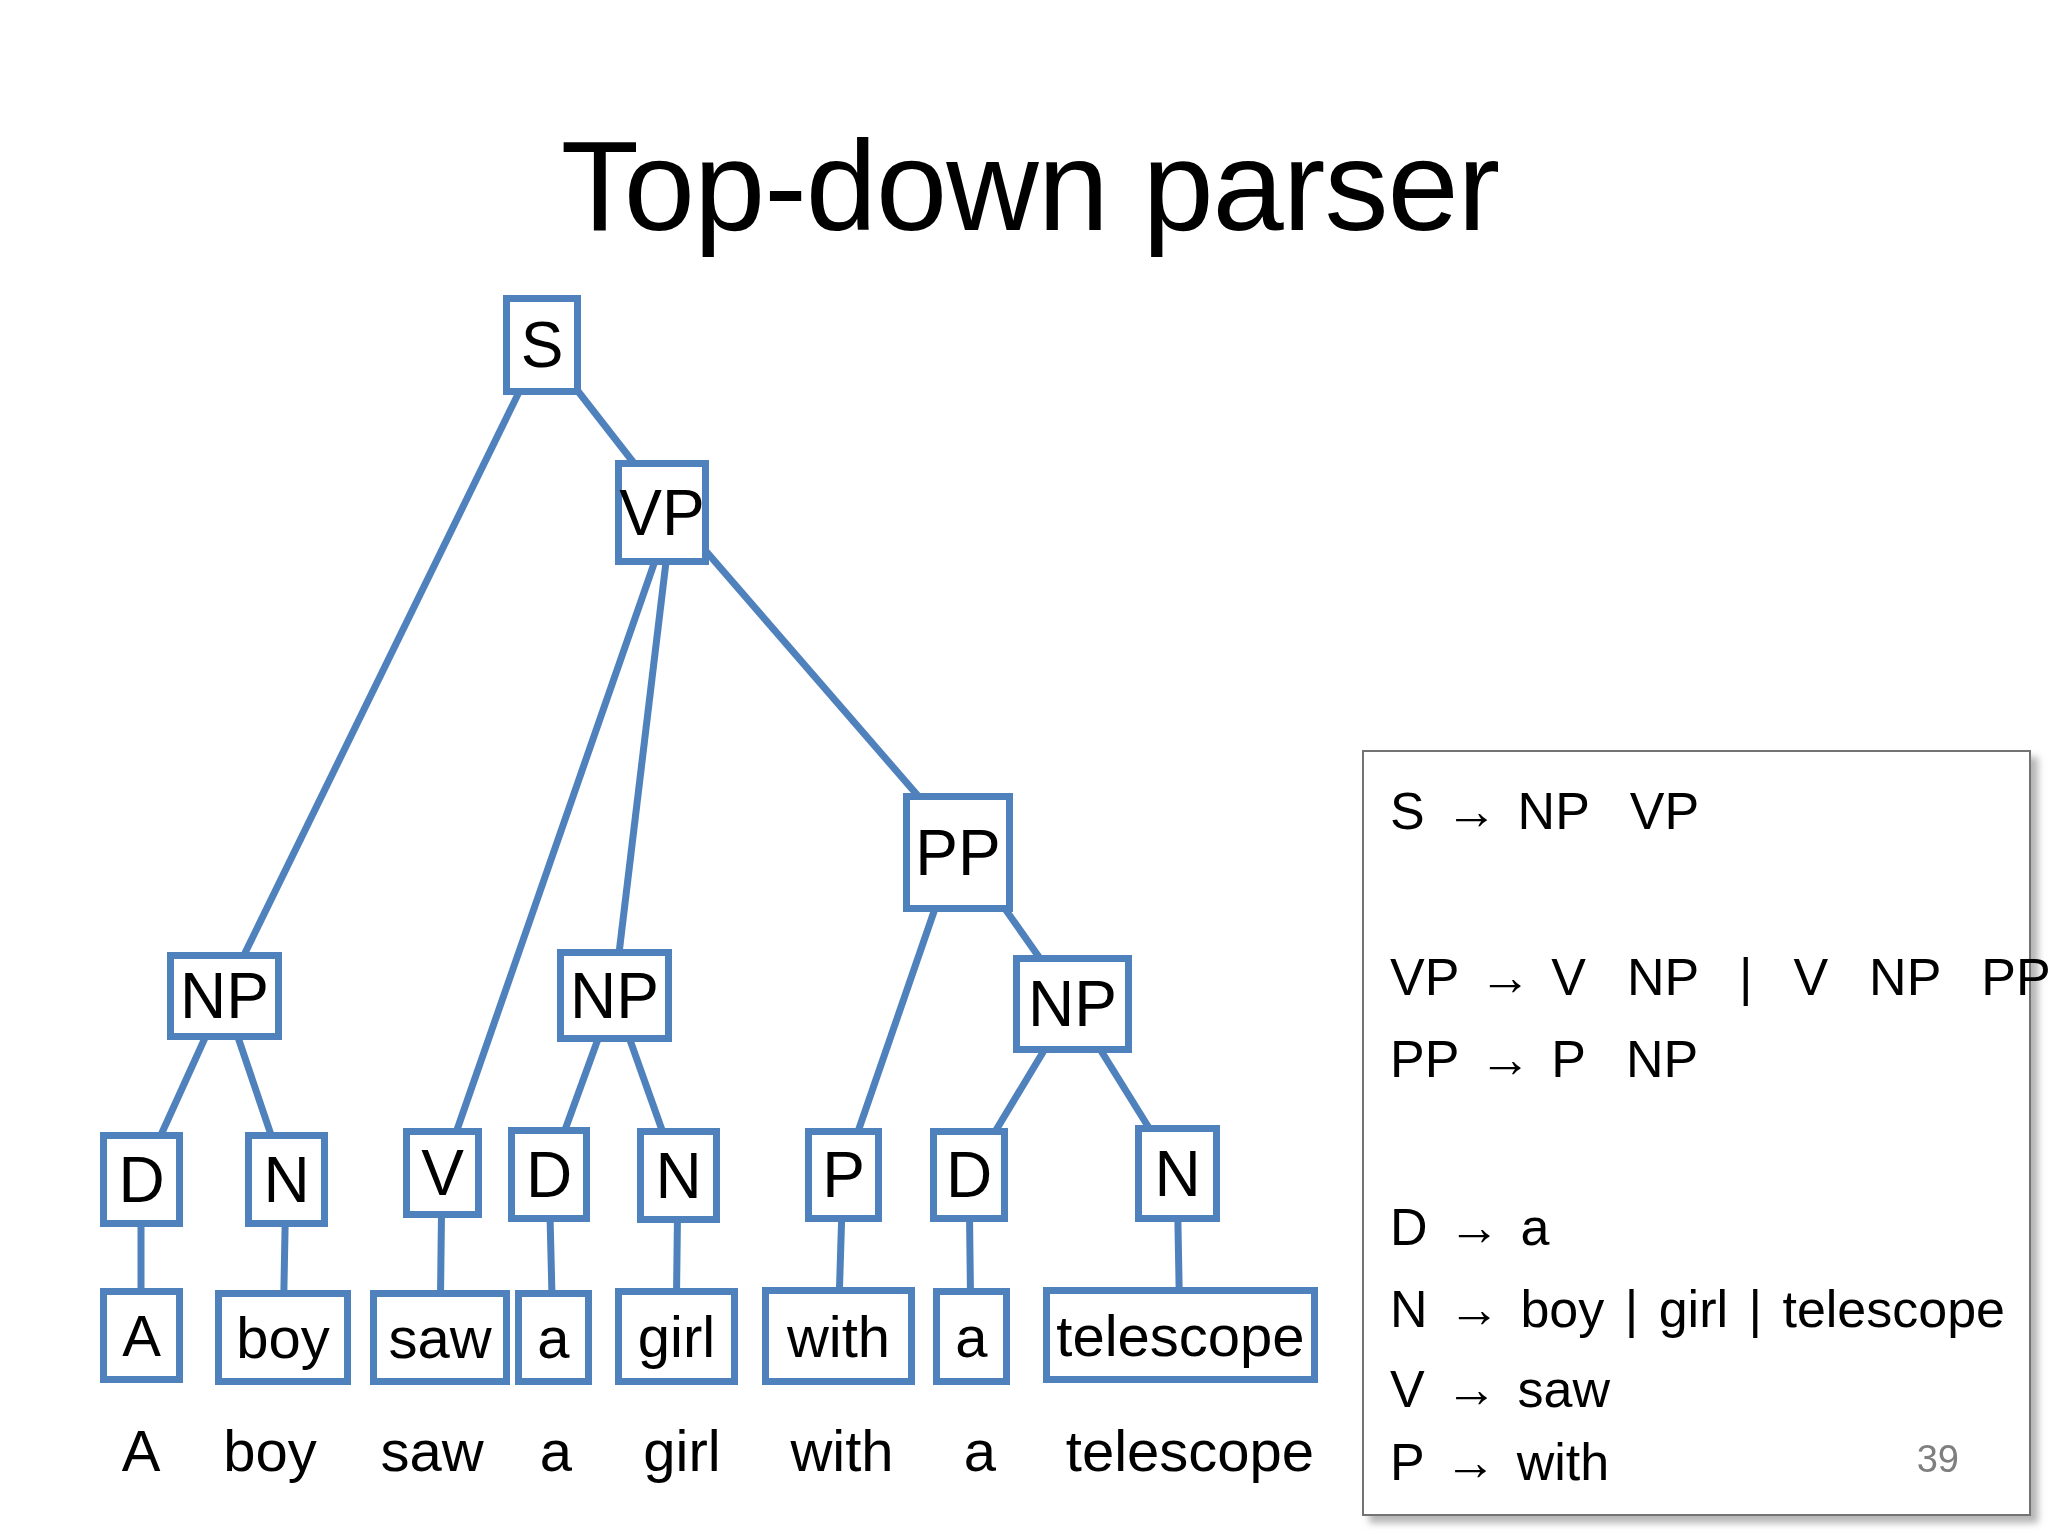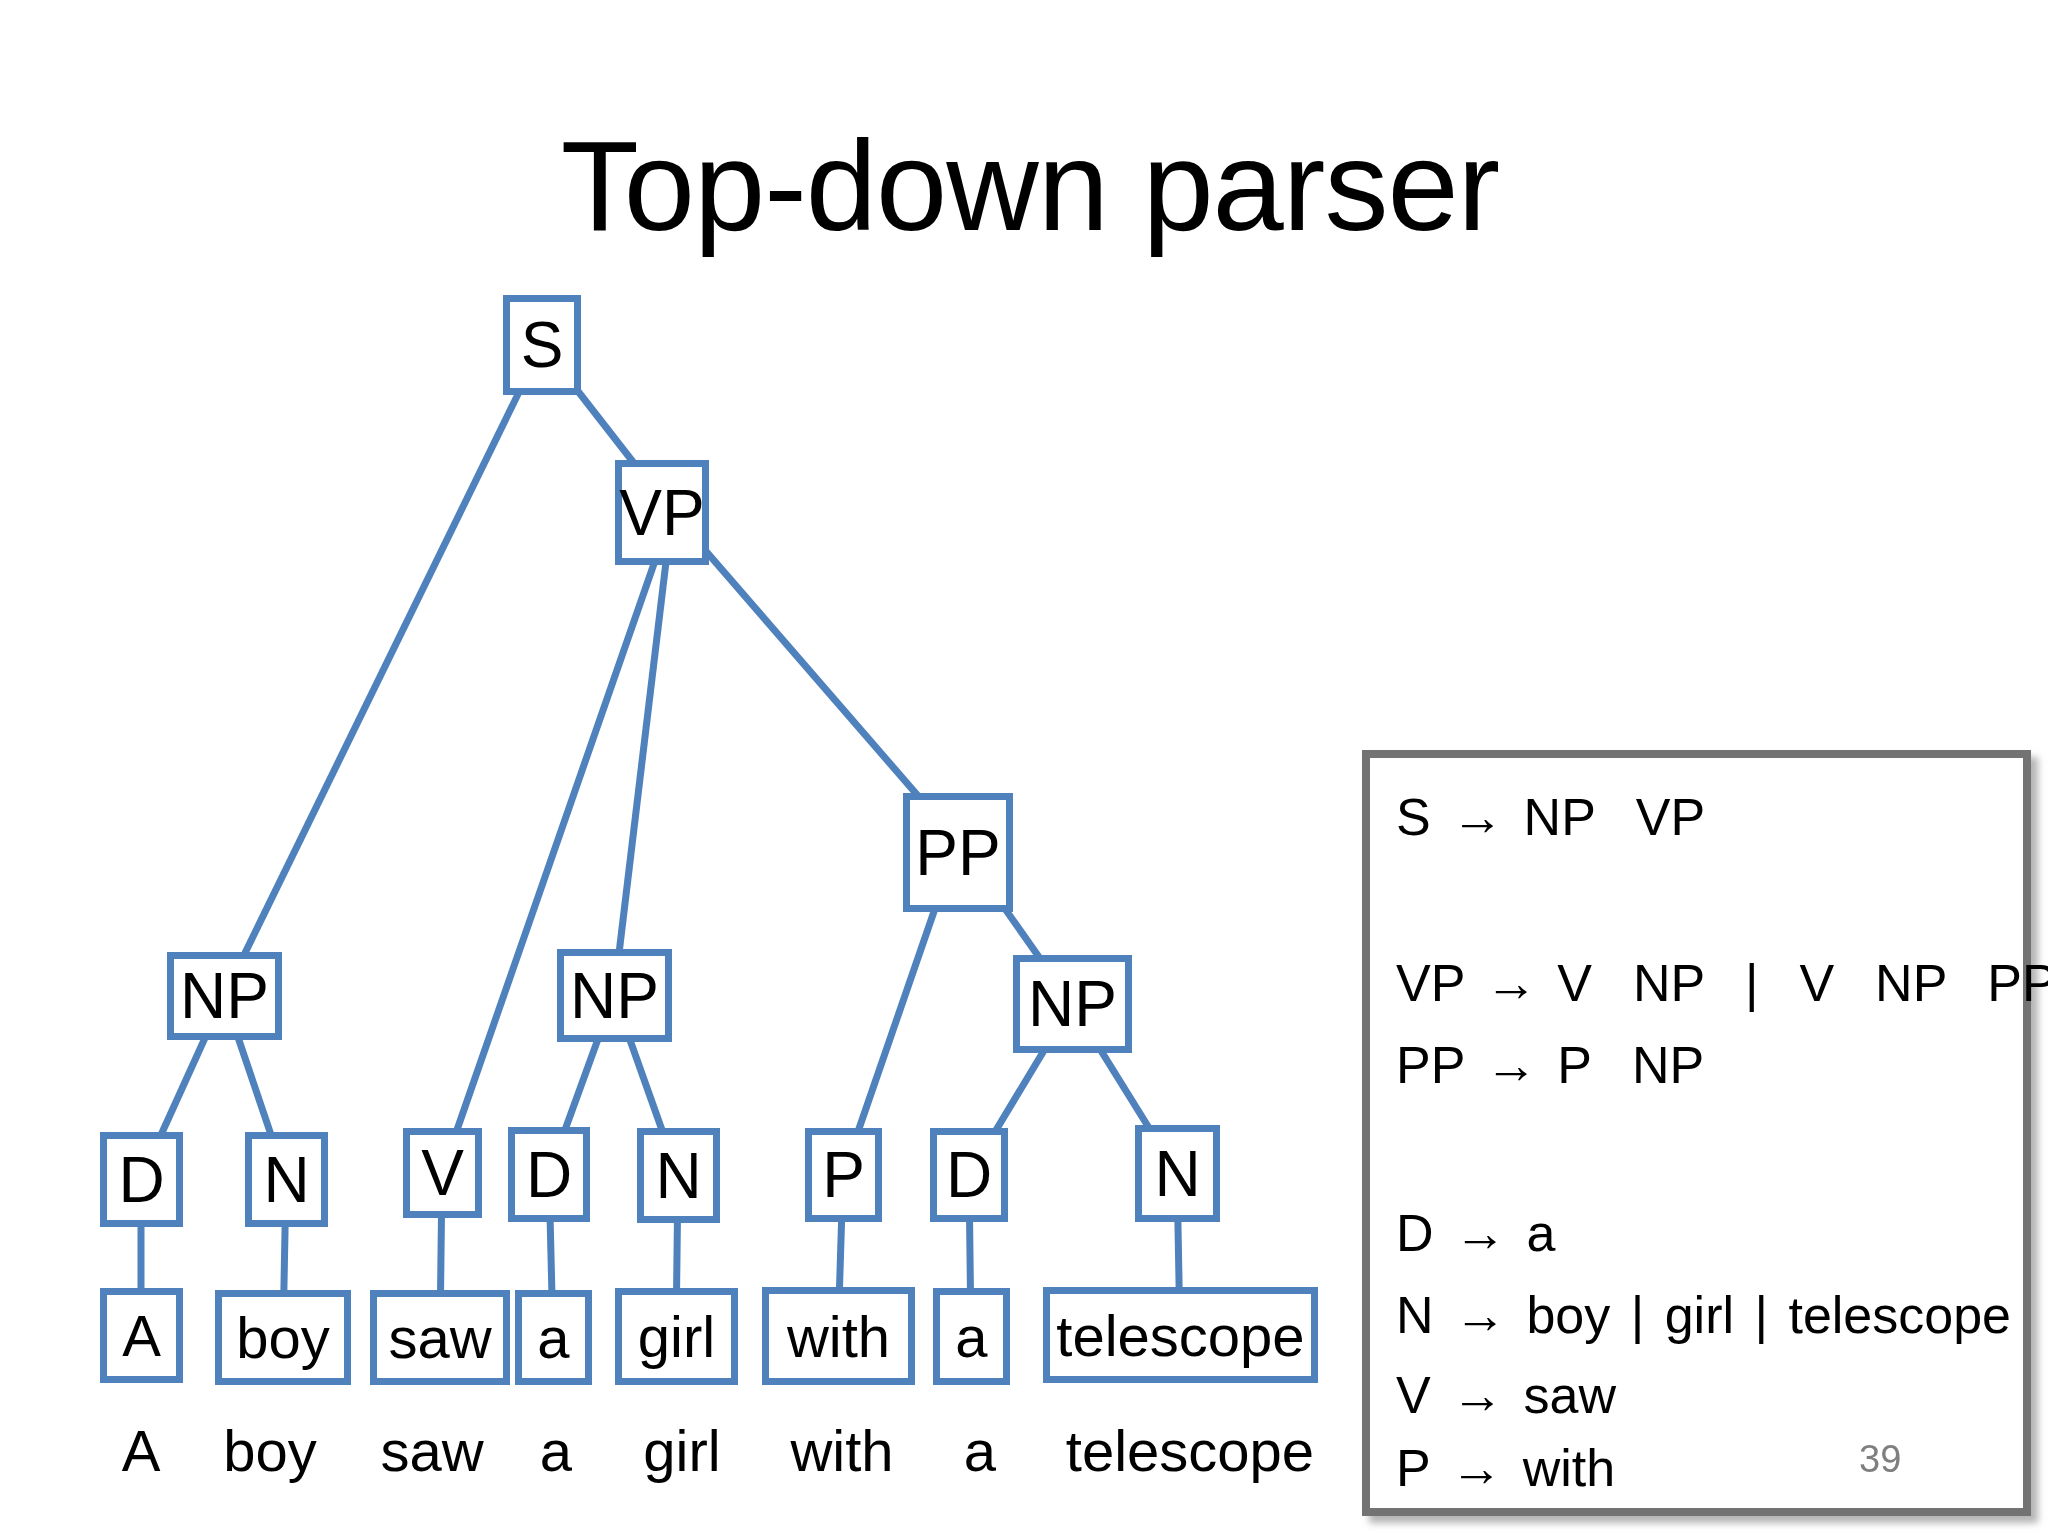--- a/index.html
+++ b/index.html
@@ -21,30 +21,30 @@
     color:#000;
   }
   .node { font-size:64px; }
   .leafbox { font-size:58px; }
   .word {
     position:absolute; top:1420px; width:300px; z-index:2;
     text-align:center; font-size:58px; line-height:62px; color:#000;
   }
   .grammar {
     position:absolute; left:1362px; top:750px; width:669px; height:766px;
-    box-sizing:border-box; border:8px solid #737373; background:#ffffff;
+    box-sizing:border-box; border:2px solid #737373; background:#ffffff;
     box-shadow:7px 7px 7px rgba(120,120,120,0.55); z-index:2;
   }
   .rule {
     position:absolute; left:26px; height:84px; line-height:84px;
     font-size:52px; white-space:pre; word-spacing:6px; color:#000;
   }
   .pagenum {
     position:absolute; left:1859px; top:1438px; width:100px; z-index:3;
-    text-align:left; font-size:38px; color:#7F7F7F;
+    text-align:right; font-size:38px; color:#7F7F7F;
   }
 </style>
 </head>
 <body>
 
 <div class="slide">
 
   <div class="title">Top-down parser</div>
 
   <svg class="lines" width="2048" height="1536" viewBox="0 0 2048 1536" stroke="#4F81BD" stroke-width="7" fill="none">

